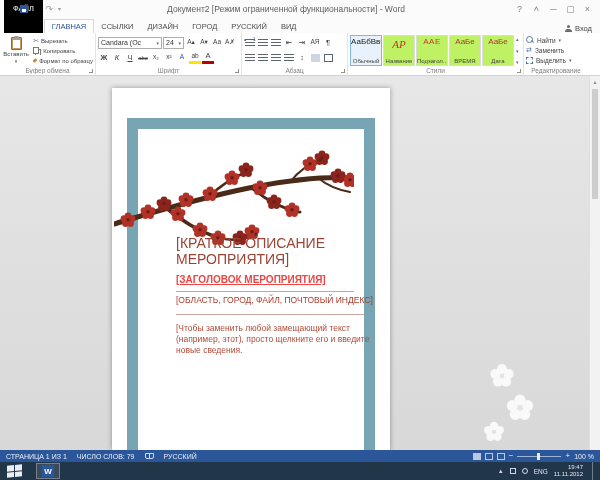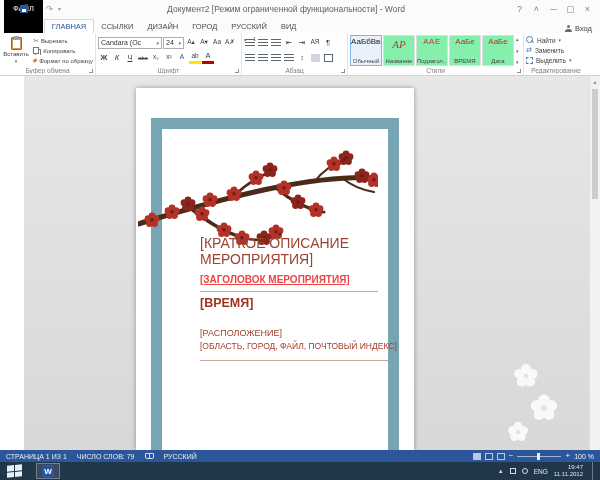--- a/index.html
+++ b/index.html
@@ -56,37 +56,37 @@
   .b-under { text-decoration:underline; }
   .b-strike { font-size:6px; text-decoration:line-through; }
   .b-small { font-size:6.5px; }
   .u-yellow { border-bottom:3px solid #ffe400; } .u-red { border-bottom:3px solid #c00000; }
   .ic-lines { width:10px; height:8px; background:repeating-linear-gradient(to bottom, #5b6770 0 1px, transparent 1px 3px); display:inline-block; }
   .pre-dot { position:relative; padding-left:4px; }
   .pre-dot::before { content:'•'; position:absolute; left:-1px; top:-3px; font-size:7px; color:#5b6770; }
   .pre-num::before { content:'1'; position:absolute; margin-left:-5px; margin-top:-2px; font-size:5px; color:#5b6770; }
 
   .stylerow { display:flex; height:31px; }
-  .stylecell { width:32px; height:31px; border:1px solid #dcdcdc; margin-right:1px; background:#86efac; display:flex; flex-direction:column; align-items:center; justify-content:space-between; padding:2px 1px 1px; }
+  .stylecell { width:32px; height:31px; border:1px solid #dcdcdc; margin-right:1px; background:#bef264; display:flex; flex-direction:column; align-items:center; justify-content:space-between; padding:2px 1px 1px; }
   .stylecell.sel { border-color:#7eb4ea; background:#e9f2fc; }
   .sprev { font-size:8px; color:#222; line-height:1.1; white-space:nowrap; overflow:hidden; max-width:30px; }
   .p-title { color:#c0392b; font-family:"Liberation Serif", serif; font-style:italic; font-size:11px; }
   .p-sub { color:#c0392b; font-size:8px; letter-spacing:.5px; }
   .p-red { color:#a8392b; }
   .sname { font-size:6px; color:#444; white-space:nowrap; overflow:hidden; max-width:30px; }
   .sarrows { display:flex; flex-direction:column; justify-content:space-between; padding:1px 1px; font-size:5px; color:#666; }
 
   .erow { display:flex; align-items:center; gap:3px; font-size:6.5px; color:#3f3f3f; height:10px; white-space:nowrap; }
   .ic-lens { width:8px; height:8px; position:relative; display:inline-block; }
   .ic-lens::before { content:''; position:absolute; left:0; top:0; width:5px; height:5px; border:1px solid #5b78a5; border-radius:50%; }
   .ic-lens::after { content:''; position:absolute; left:5px; top:5px; width:3px; height:1px; background:#5b78a5; transform:rotate(45deg); }
   .ic-dash { width:7px; height:7px; border:1px dashed #5b78a5; display:inline-block; }
 
   
-  .docarea { position:relative; flex:1; background:linear-gradient(#e7e7e7, #d8d8d8); overflow:hidden;margin-left:24px; }
+  .docarea { position:relative; flex:1; background:linear-gradient(#e7e7e7, #d8d8d8); overflow:hidden; }
   .page { position:absolute; left:112px; top:12px; width:278px; bottom:0; background:#fff; box-shadow:0 0 5px rgba(0,0,0,.35); overflow:hidden; }
   .frame { position:absolute; left:15px; right:15px; top:30px; bottom:-6px; background:#77a5b3; }
   .frame-inner { position:absolute; left:11px; right:11px; top:11px; bottom:0; background:#fff; }
   .blossom { position:absolute; left:2px; top:56px; width:240px; height:110px; }
   .content { position:absolute; left:64px; top:148px; width:190px; }
   .t-desc { font-size:14px; line-height:1.12; color:#9b4434; width:172px; }
   .t-title { margin-top:7px; font-size:10px; font-weight:bold; color:#ef4444; white-space:nowrap;text-decoration:underline; }
   .t-sub { margin-top:3px; font-size:11.5px; color:#b17d72; white-space:nowrap; }
   .rule { margin-top:6px; border-top:1px solid #c9a59b; width:178px; }
   .t-date { margin-top:16px; font-size:12.5px; font-weight:bold; color:#9e3322; }
@@ -365,24 +365,23 @@
           <circle cx="142" cy="90" r="1.5"></circle>
             <circle cx="206" cy="16" r="1.5"></circle>
             <circle cx="186" cy="68" r="1.5"></circle>
         </g>
       </svg>
 
       <div class="content">
         <div class="t-desc">[КРАТКОЕ ОПИСАНИЕ МЕРОПРИЯТИЯ]</div>
         <div class="t-title">[ЗАГОЛОВОК МЕРОПРИЯТИЯ]</div>
         <div class="rule"></div>
-        <div class="t-time">[ВРЕМЯ]</div>
-        <div class="t-loc">[РАСПОЛОЖЕНИЕ]</div>
         <div class="t-addr">[ОБЛАСТЬ, ГОРОД, ФАЙЛ, ПОЧТОВЫЙ ИНДЕКС]</div>
         <div class="rule2"></div>
+        <div class="t-note">[Чтобы заменить любой замещающий текст (например, этот), просто щелкните его и введите новые сведения.</div>
       </div>
     </div>
 
     <svg class="decor" viewBox="0 0 66 90" xmlns="http://www.w3.org/2000/svg">
       <g fill="#ffffff" opacity="0.85">
         <g transform="translate(26,16)">
           <circle cx="0" cy="-7" r="5"></circle>
             <circle cx="6.6" cy="-2.1" r="5"></circle>
             <circle cx="4.1" cy="5.6" r="5"></circle>
           <circle cx="-4.1" cy="5.6" r="5"></circle>

